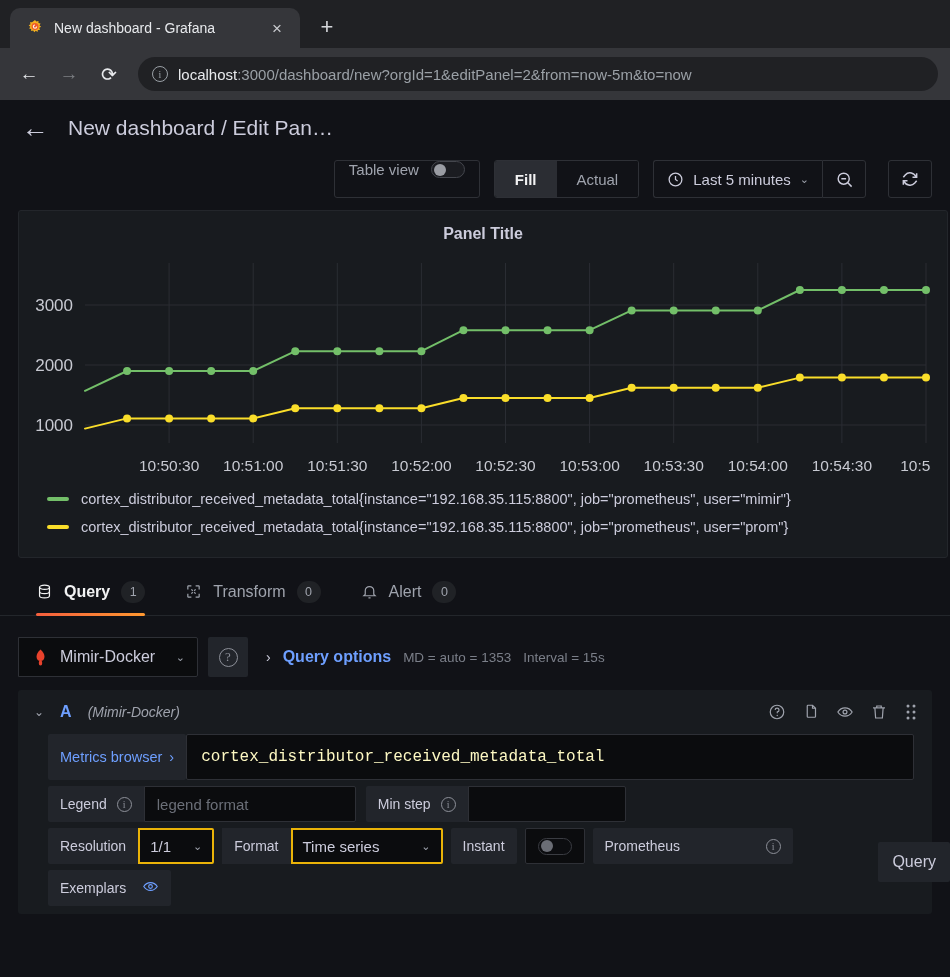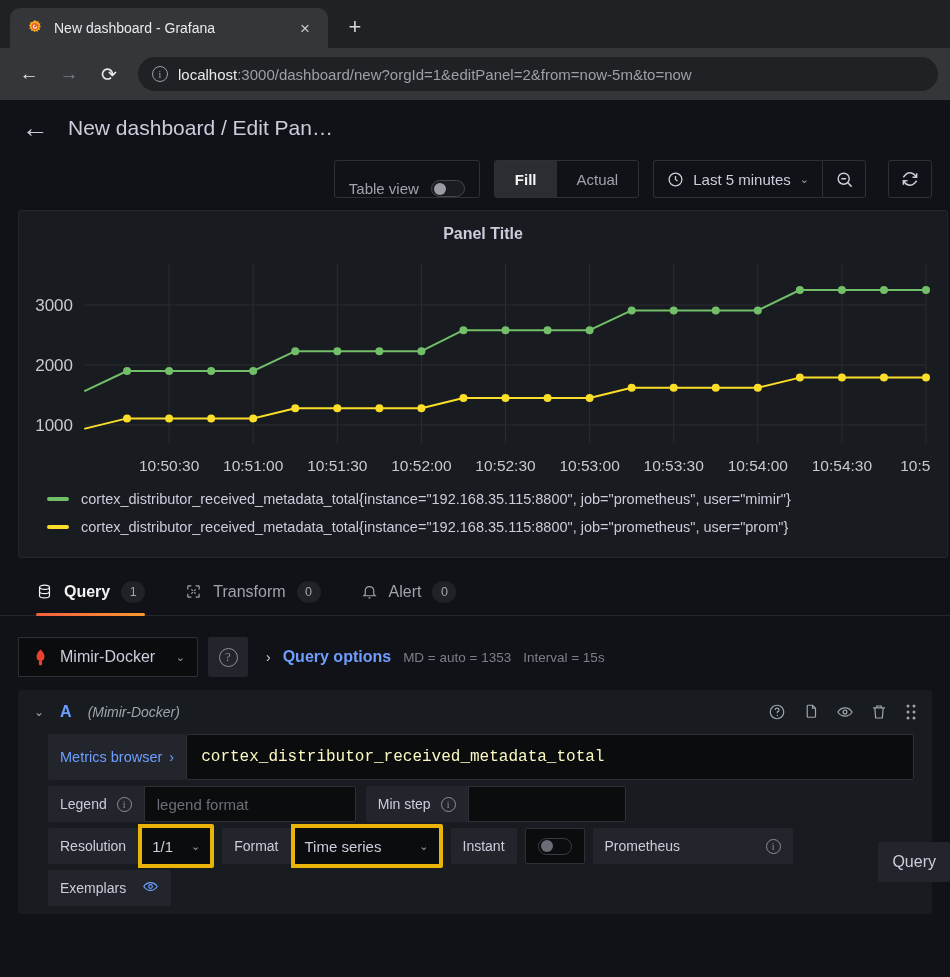--- a/index.html
+++ b/index.html
@@ -11,21 +11,21 @@
   }
 
   
   .browser-chrome { background: #202124; width: 950px; }
   .tabstrip {
     height: 48px; display: flex; align-items: flex-end;
     padding-left: 10px; background: #202124;
   }
   .tab {
     display: flex; align-items: center; gap: 10px;
-    background: #35363a; height: 40px; width: 318px;
+    background: #35363a; height: 40px; width: 290px;
     border-radius: 10px 10px 0 0; padding: 0 12px 0 16px;
     position: relative;
   }
   .tab-favicon { width: 18px; height: 18px; flex: none; }
   .tab-title {
     color: #e8eaed; font-size: 14px; white-space: nowrap;
     overflow: hidden; text-overflow: ellipsis; flex: 1;
   }
   .tab-close {
     color: #c8cace; font-size: 17px; line-height: 1;
@@ -72,21 +72,21 @@
     color: #ccccdc; font-size: 27px; line-height: 1;
     width: 26px; display: flex; align-items: center; justify-content: center;
   }
   .breadcrumb { color: #ccccdc; font-size: 21px; white-space: nowrap; }
 
   .toolbar {
     display: flex; align-items: center; justify-content: flex-end;
     gap: 14px; padding: 0 18px; height: 46px;
   }
   .tbl-view-box {
-    display: flex; align-items: flex-end; gap: 12px;
+    display: flex; align-items: flex-start; gap: 12px;
     border: 1px solid #2e3036; border-radius: 3px;
     height: 38px; padding: 0 14px; background: #111217;
   }
   .tbl-view-label { color: #9fa3ad; font-size: 15px; }
   .switch {
     width: 34px; height: 17px; border-radius: 9px;
     border: 1px solid #44464d; background: #1b1c21;
     position: relative; flex: none;
   }
   .switch .knob {
@@ -248,22 +248,22 @@
   }
   .opt-label.solo { border-radius: 2px; }
   .opt-input {
     background: #0b0c0e; border: 1px solid #2e3036;
     height: 36px; display: flex; align-items: center;
     padding: 0 12px; border-radius: 0 2px 2px 0;
     color: #ccccdc; font-size: 15px;
   }
   .opt-input.ph { color: #6b6f78; }
   .opt-select {
-    background: #0b0c0e; border: 4px solid #eab308;
-    height: 44px; display: flex; align-items: center; gap: 12px;
+    background: #0b0c0e; border: 2px solid #eab308;
+    height: 36px; display: flex; align-items: center; gap: 12px;
     padding: 0 10px; border-radius: 0 2px 2px 0;
     color: #ccccdc; font-size: 15px;
   }
   .info-icon {
     width: 15px; height: 15px; border: 1.2px solid #8d9099;
     border-radius: 50%; color: #8d9099; font-size: 10px;
     display: flex; align-items: center; justify-content: center;
     flex: none; font-family: "Liberation Serif", serif;
   }
   .gap { width: 10px; }

